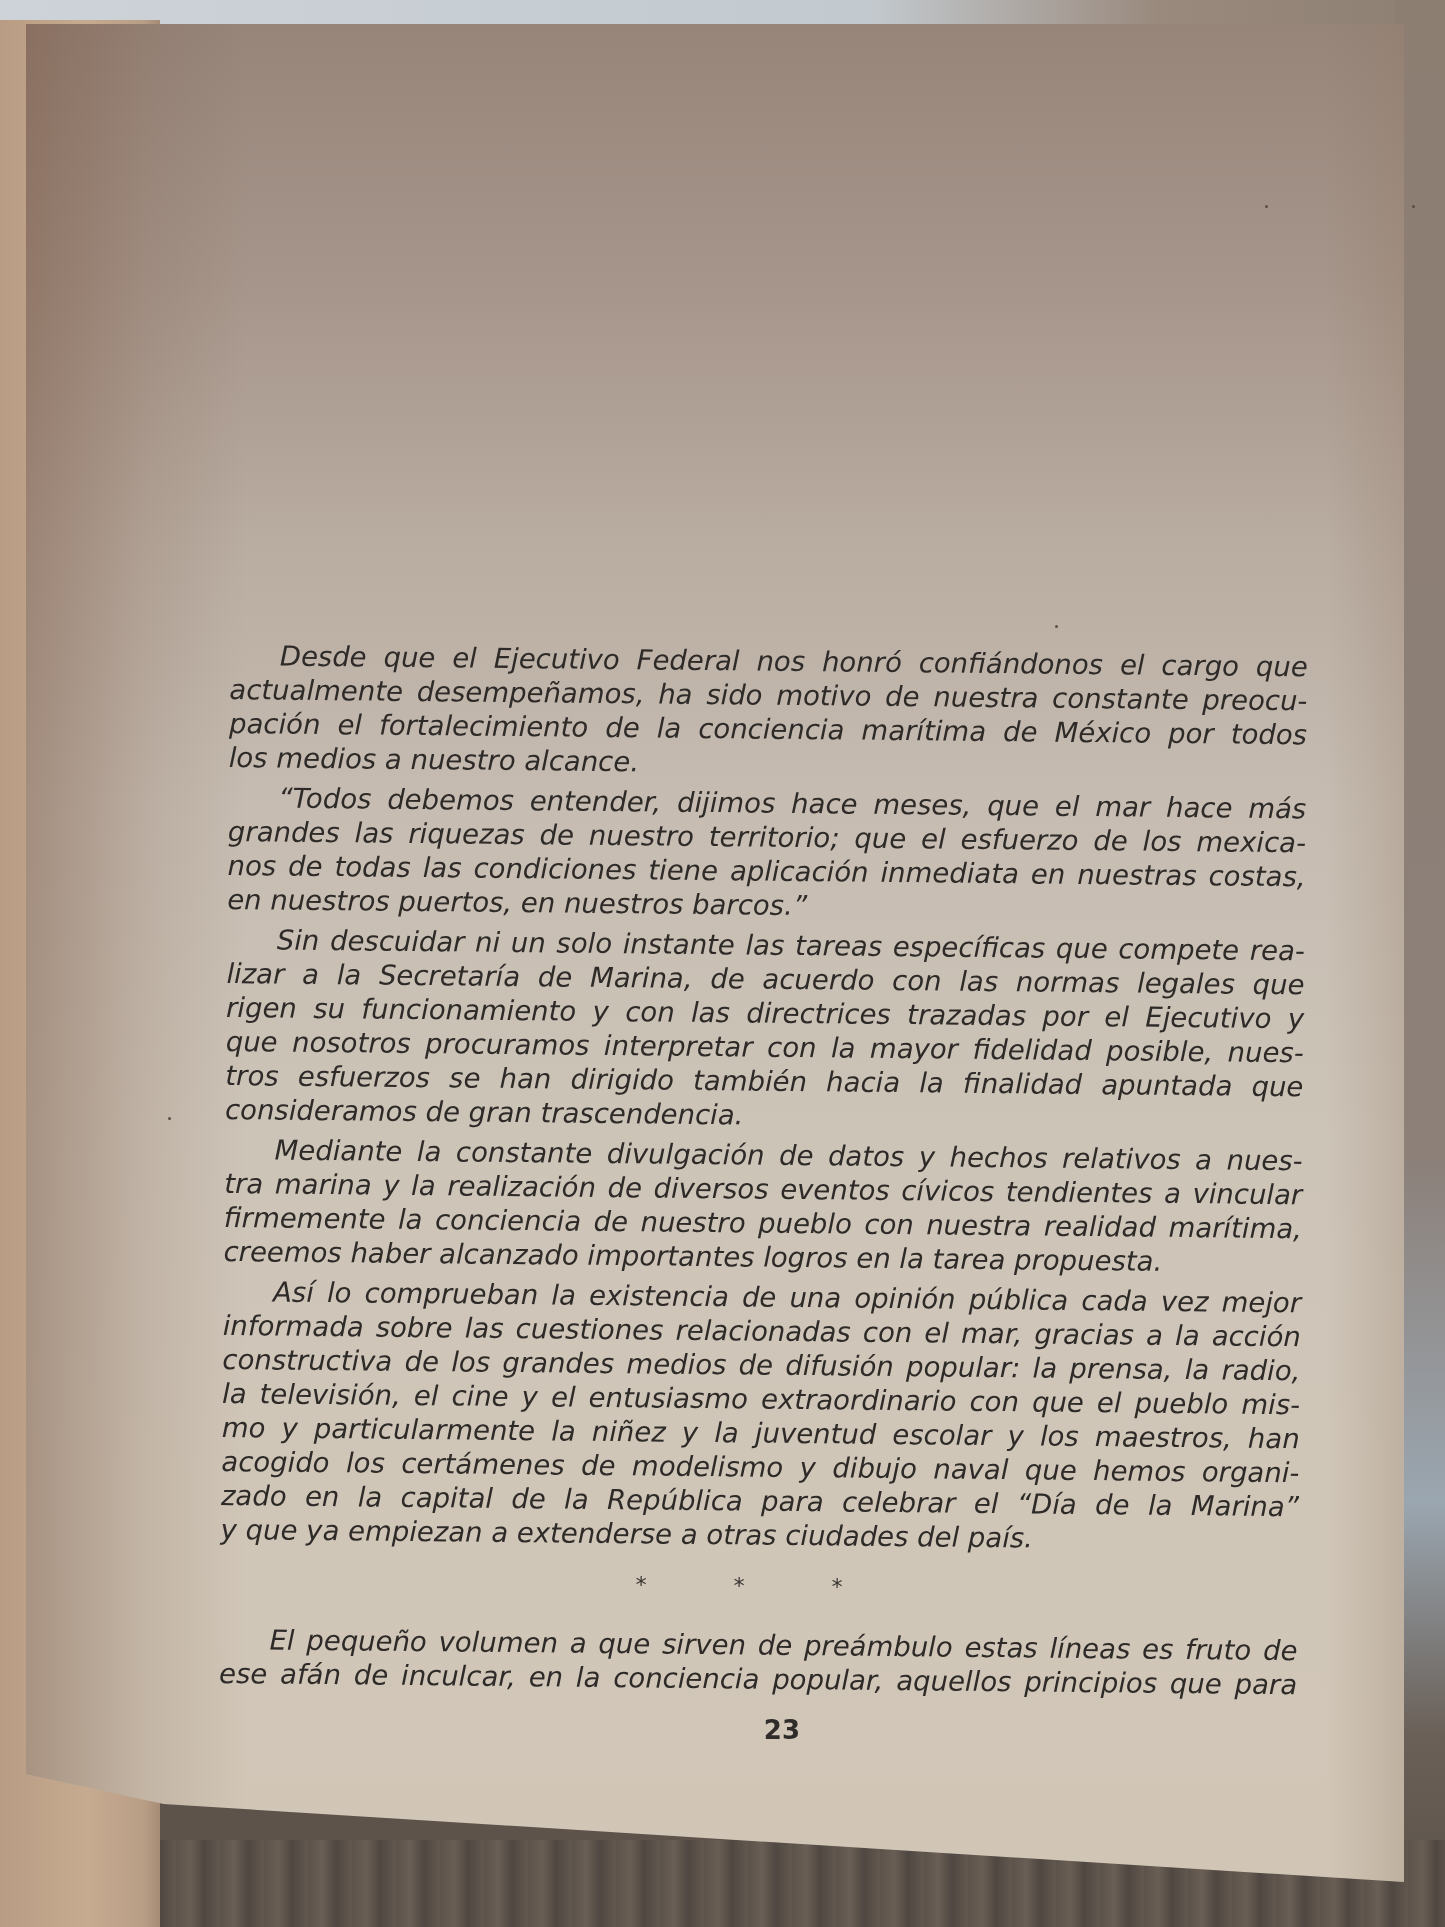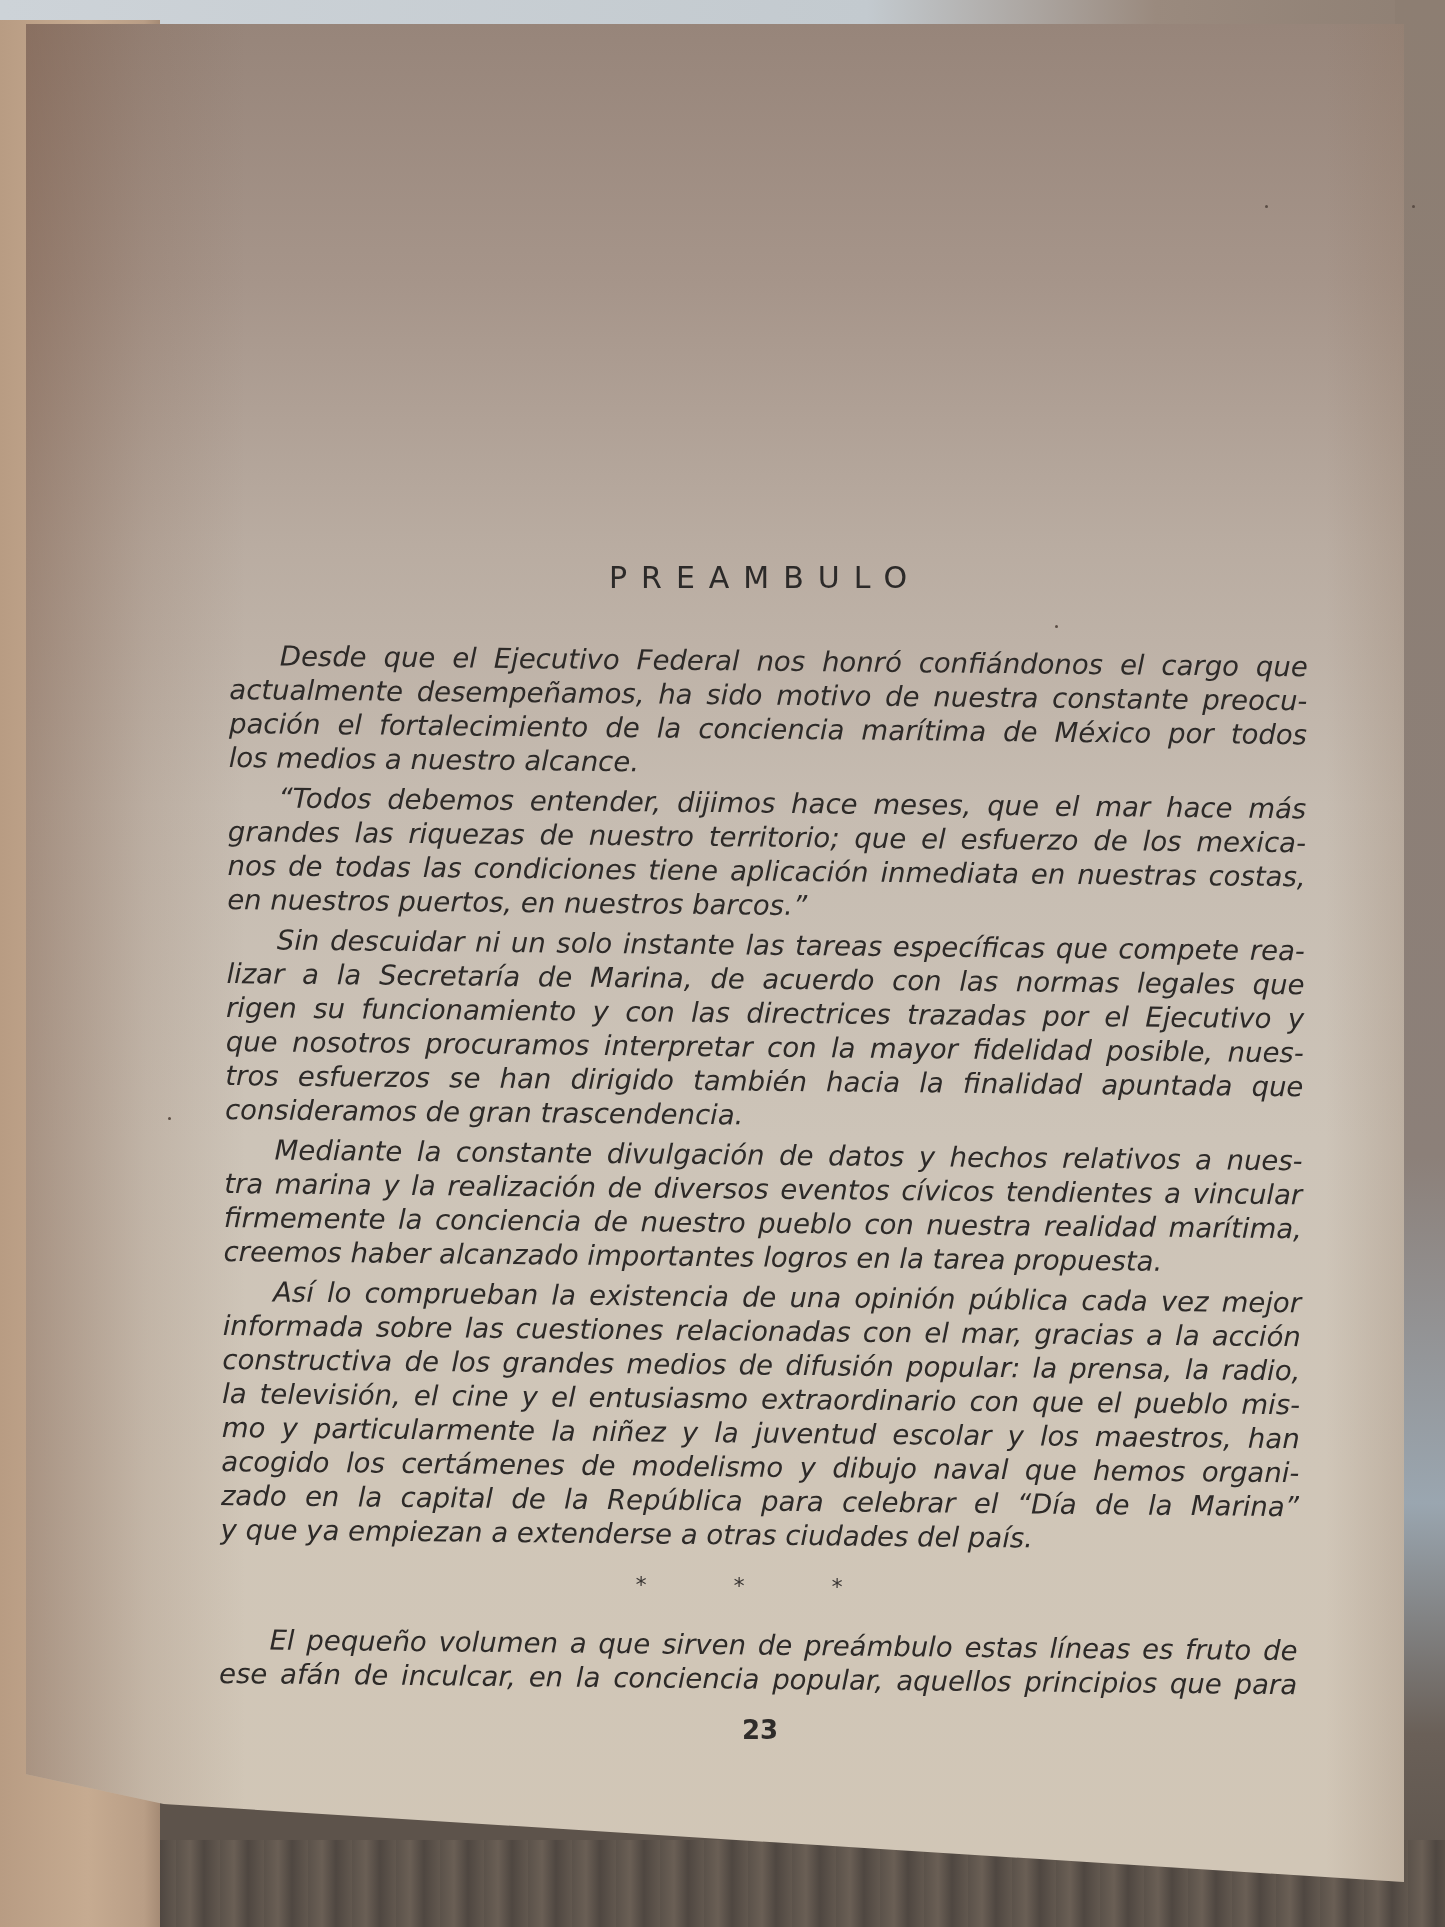--- a/index.html
+++ b/index.html
@@ -104,21 +104,21 @@
     font-size: 22px;
     letter-spacing: 40px;
     margin: 18px 0 24px 0;
     color: #3a3634;
     font-style: normal;
   }
   .page-number {
     position: absolute;
     left: 720px; top: 1715px;
     width: 80px;
-    text-align: center;
+    text-align: right;
     font-family: "DejaVu Sans", sans-serif;
     font-size: 26px;
     font-weight: bold;
     color: #2f2c2a;
   }
   .speck {
     position: absolute;
     width: 3px; height: 3px;
     border-radius: 50%;
     background: #5a4d45;
@@ -127,21 +127,20 @@
 </head>
 <body>
 
 <div class="top-strip"></div>
 <div class="right-bg"></div>
 <div class="wood"></div>
 <div class="left-page"></div>
 <div class="page"></div>
 
 <div class="content">
-  <div class="title">PREAMBULO</div>
 
   <div class="body-text">
     <div class="para">
       <span class="line first">Desde que el Ejecutivo Federal nos honró confiándonos el cargo que</span>
       <span class="line">actualmente desempeñamos, ha sido motivo de nuestra constante preocu-</span>
       <span class="line">pación el fortalecimiento de la conciencia marítima de México por todos</span>
       <span class="line last">los medios a nuestro alcance.</span>
     </div>
     <div class="para">
       <span class="line first">“Todos debemos entender, dijimos hace meses, que el mar hace más</span>

